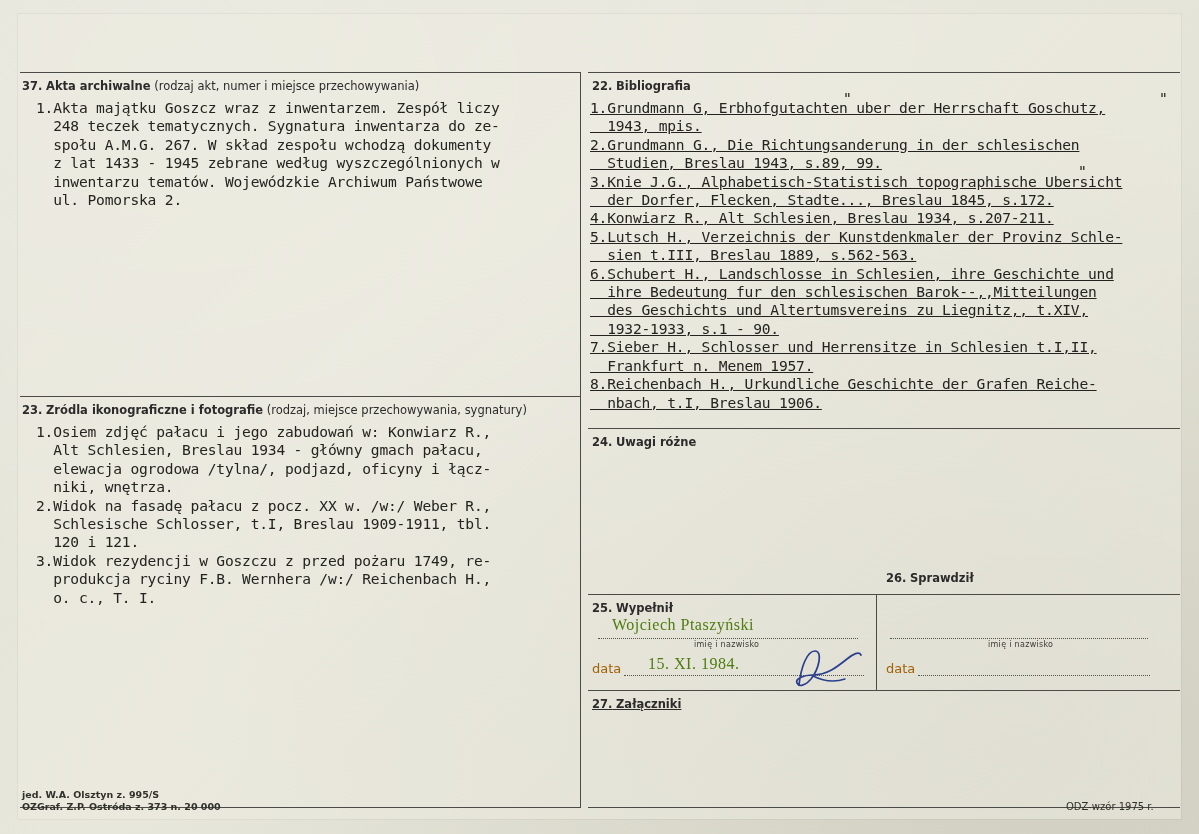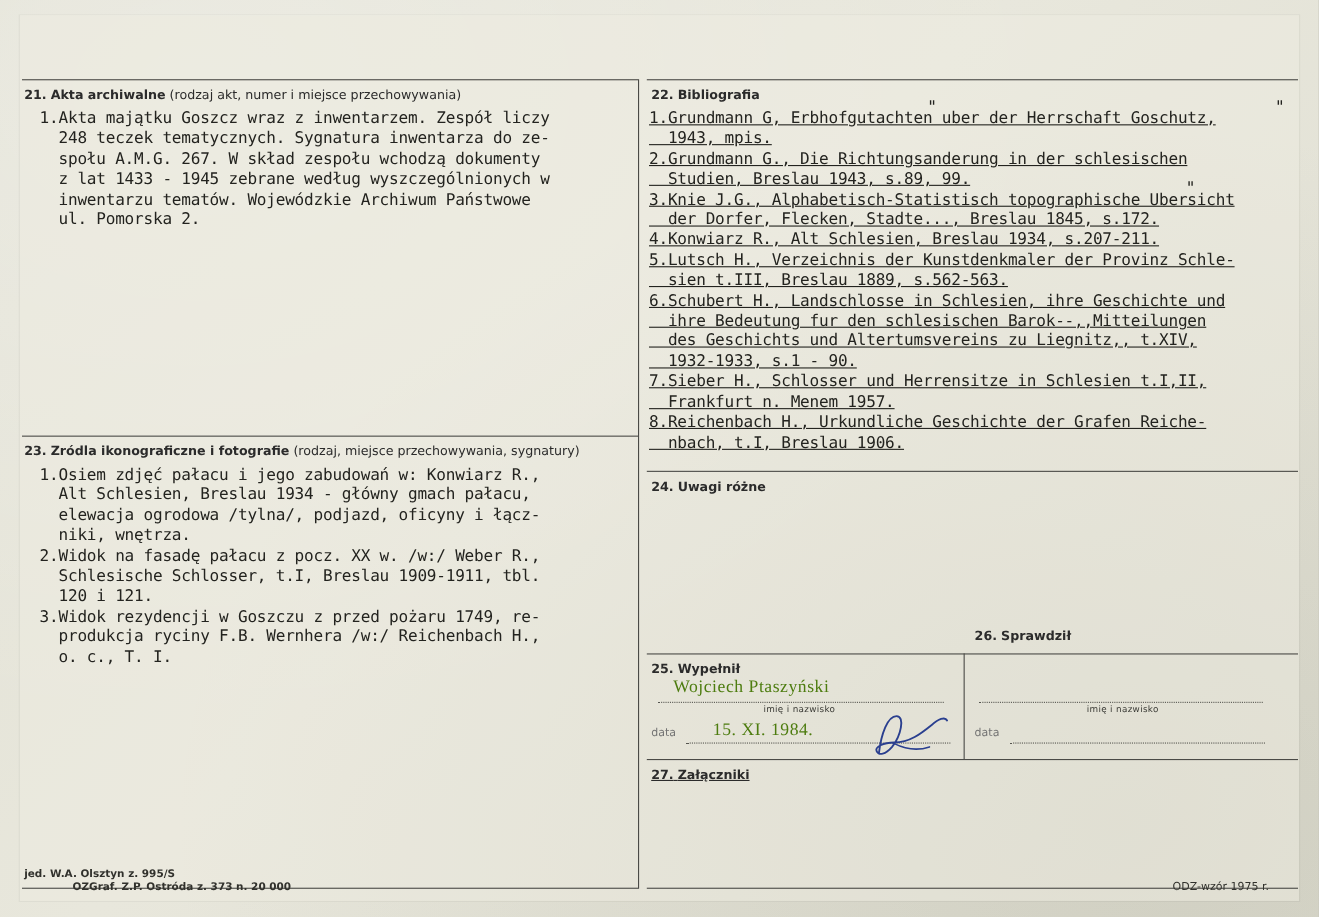--- a/index.html
+++ b/index.html
@@ -89,22 +89,22 @@
     position: absolute;
     font-family: "DejaVu Sans", sans-serif;
     font-size: 8px;
     color: #3a3a35;
     letter-spacing: 0.3px;
     white-space: nowrap;
   }
   .label-inline {
     position: absolute;
     font-family: "DejaVu Sans", sans-serif;
-    font-size: 10px;
-    color: #737373;
+    font-size: 13px;
+    color: #a16207;
   }
   .handwritten {
     position: absolute;
     font-family: Liberation Serif, serif;
     font-size: 16px;
     color: #4d7c0f;
     white-space: pre;
     letter-spacing: 0.5px;
   }
   .sig-swirl {
@@ -133,21 +133,21 @@
 
   <div class="rule" style="left:588px; top:594px; width:592px;"></div>
 
   <div class="rule" style="left:588px; top:690px; width:592px;"></div>
 
   <div class="rule" style="left:588px; top:807px; width:592px;"></div>
 
   <div class="rule v" style="left:876px; top:594px; height:96px;"></div>
 
   <div class="field-head" style="left:22px; top:79px;">
-    <span class="num">21.</span>
+    <span class="num">37.</span>
     <span class="cap">Akta archiwalne</span>
     <span class="sub">(rodzaj akt, numer i miejsce przechowywania)</span>
   </div>
   <div class="typed" style="left:36px; top:99px; width:540px;">1.Akta majątku Goszcz wraz z inwentarzem. Zespół liczy
   248 teczek tematycznych. Sygnatura inwentarza do ze-
   społu A.M.G. 267. W skład zespołu wchodzą dokumenty
   z lat 1433 - 1945 zebrane według wyszczególnionych w
   inwentarzu tematów. Wojewódzkie Archiwum Państwowe
   ul. Pomorska 2.</div>
 
@@ -225,15 +225,15 @@
   <div class="handwritten" style="left:940px; top:655px;"></div>
   <div class="dotline" style="left:918px; top:675px; width:232px;"></div>
 
   <div class="field-head" style="left:592px; top:697px;text-decoration:underline;">
     <span class="num">27.</span>
     <span class="cap">Załączniki</span>
   </div>
   <div class="typed" style="left:600px; top:717px; width:570px;"></div>
 
   <div class="footnote" style="left:22px; top:789px;">jed. W.A. Olsztyn z. 995/S</div>
-  <div class="footnote" style="left:22px; top:801px;margin-left:44px;">OZGraf. Z.P. Ostróda z. 373 n. 20 000</div>
+  <div class="footnote" style="left:22px; top:801px;">OZGraf. Z.P. Ostróda z. 373 n. 20 000</div>
   <div class="footnote right" style="left:1066px; top:801px;">ODZ-wzór 1975 r.</div>
 </div>
 
 </body></html>

